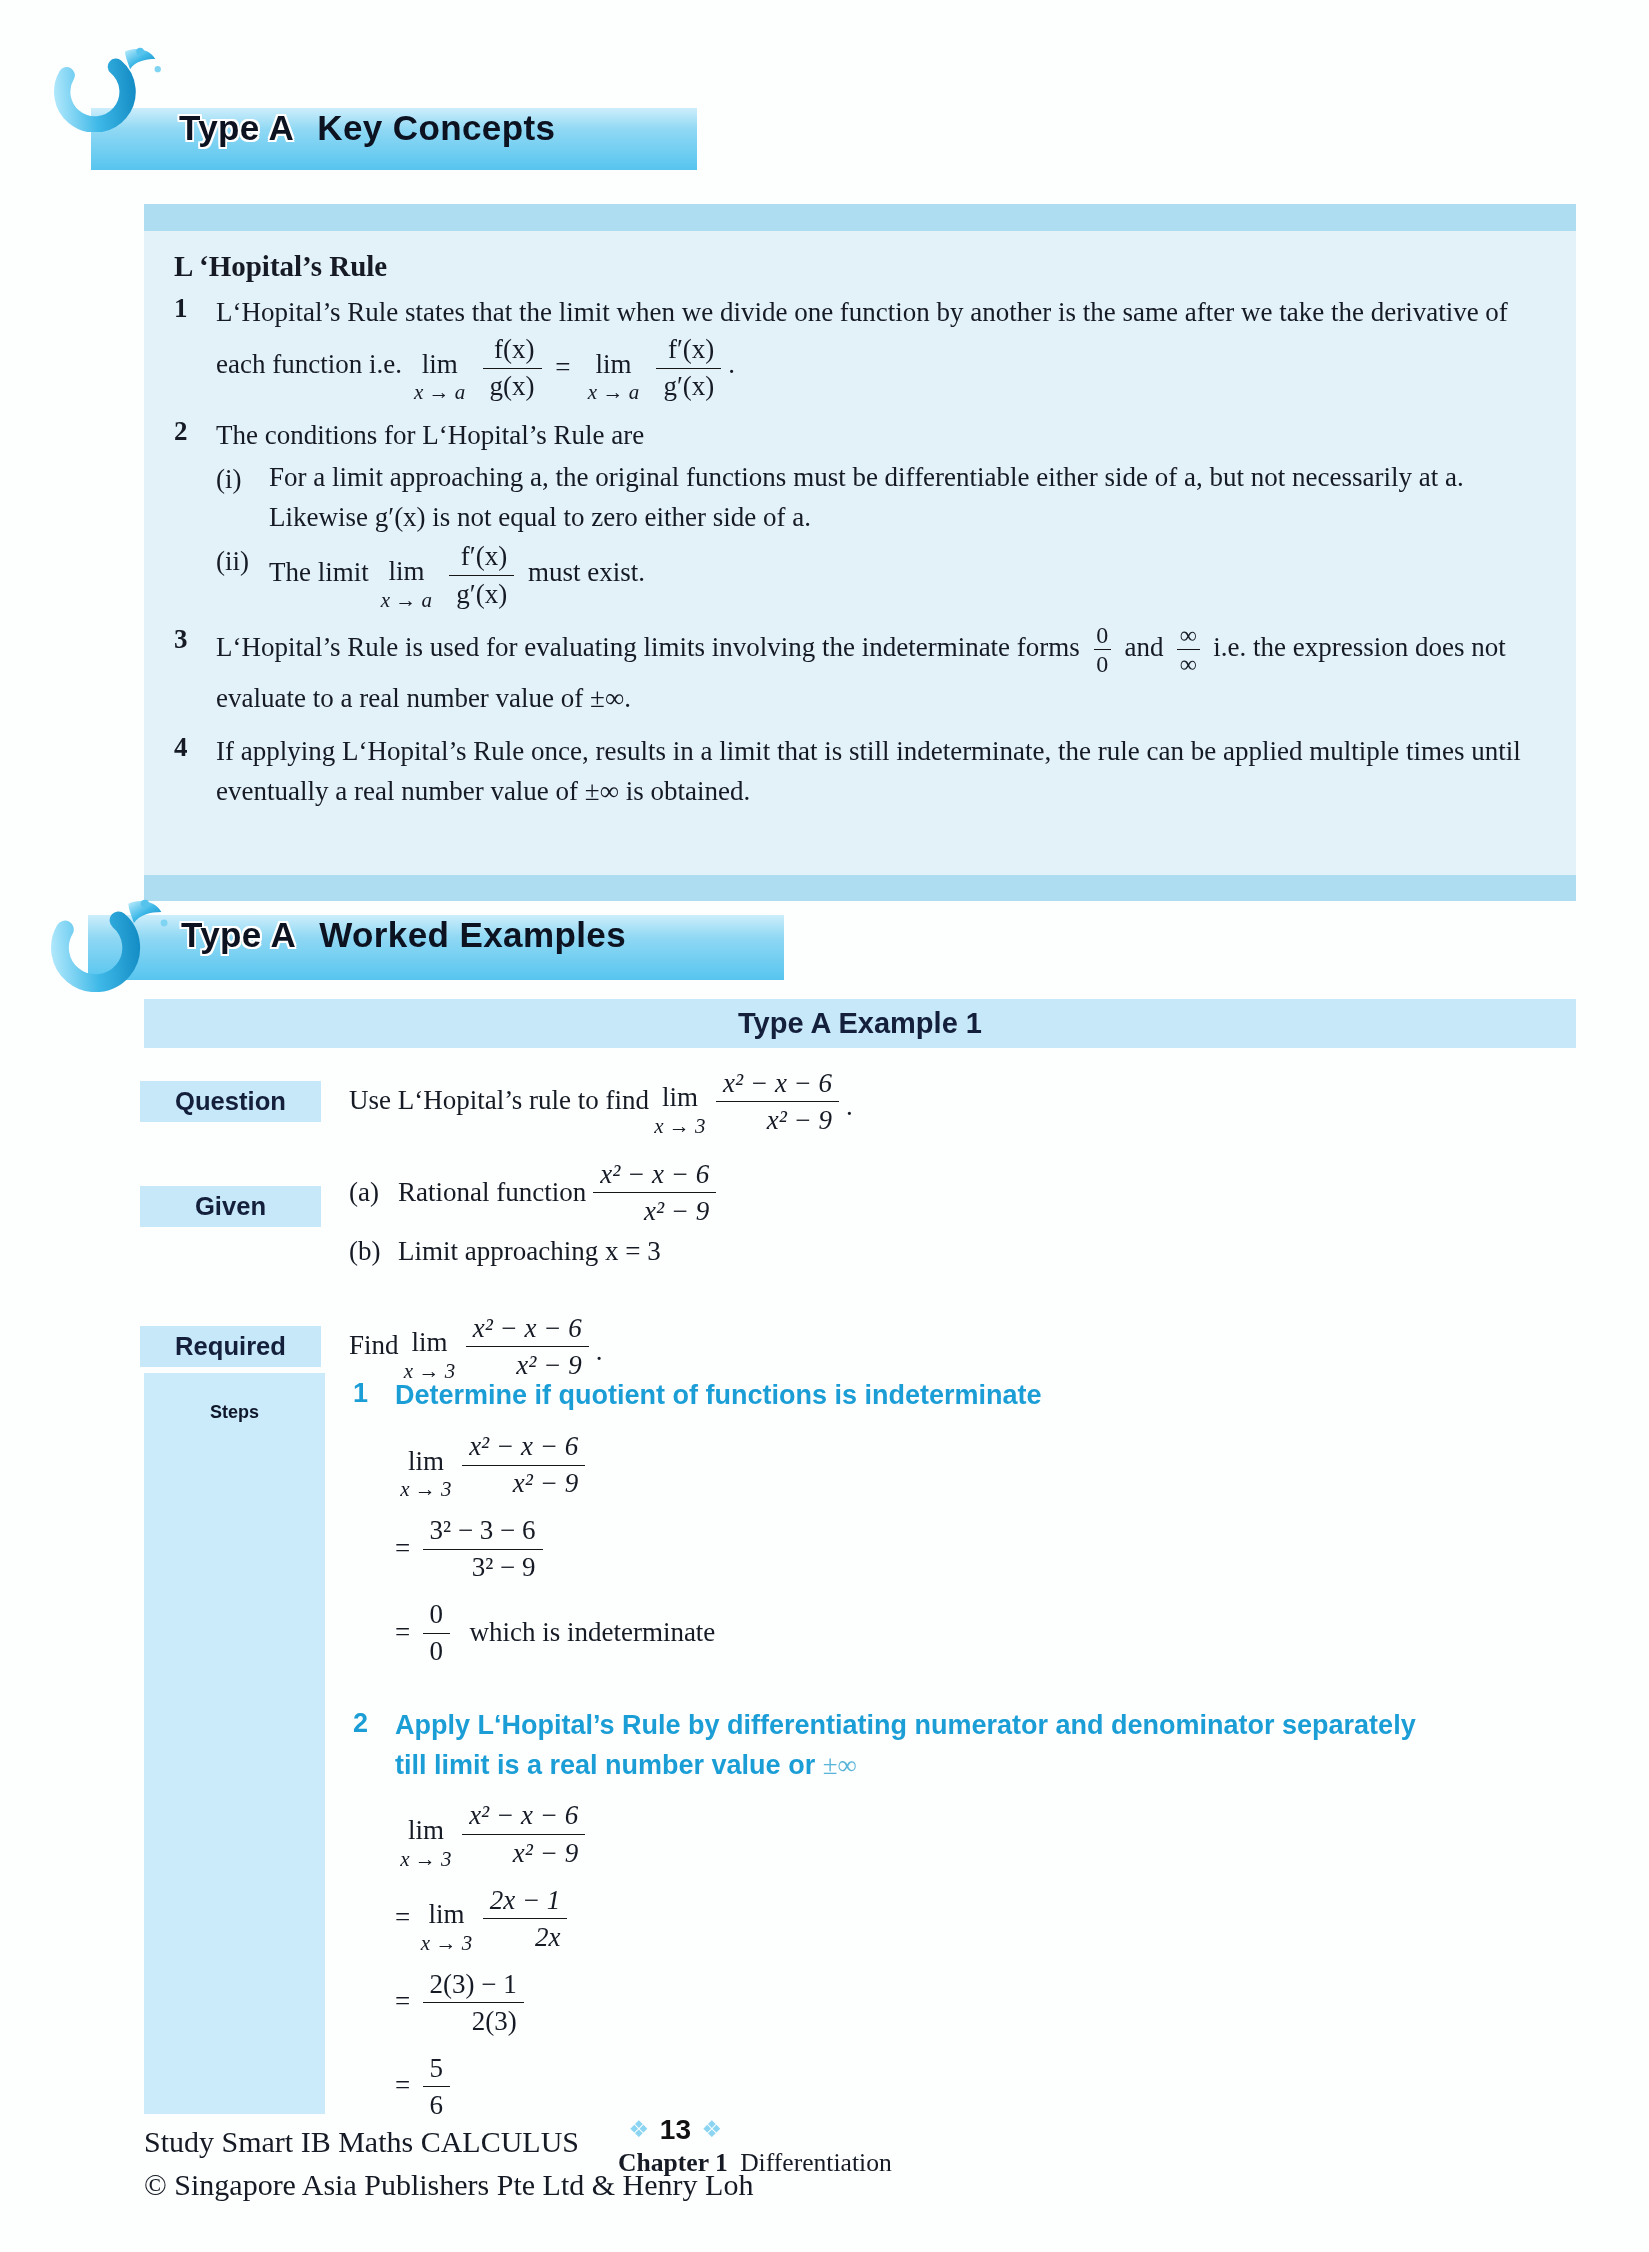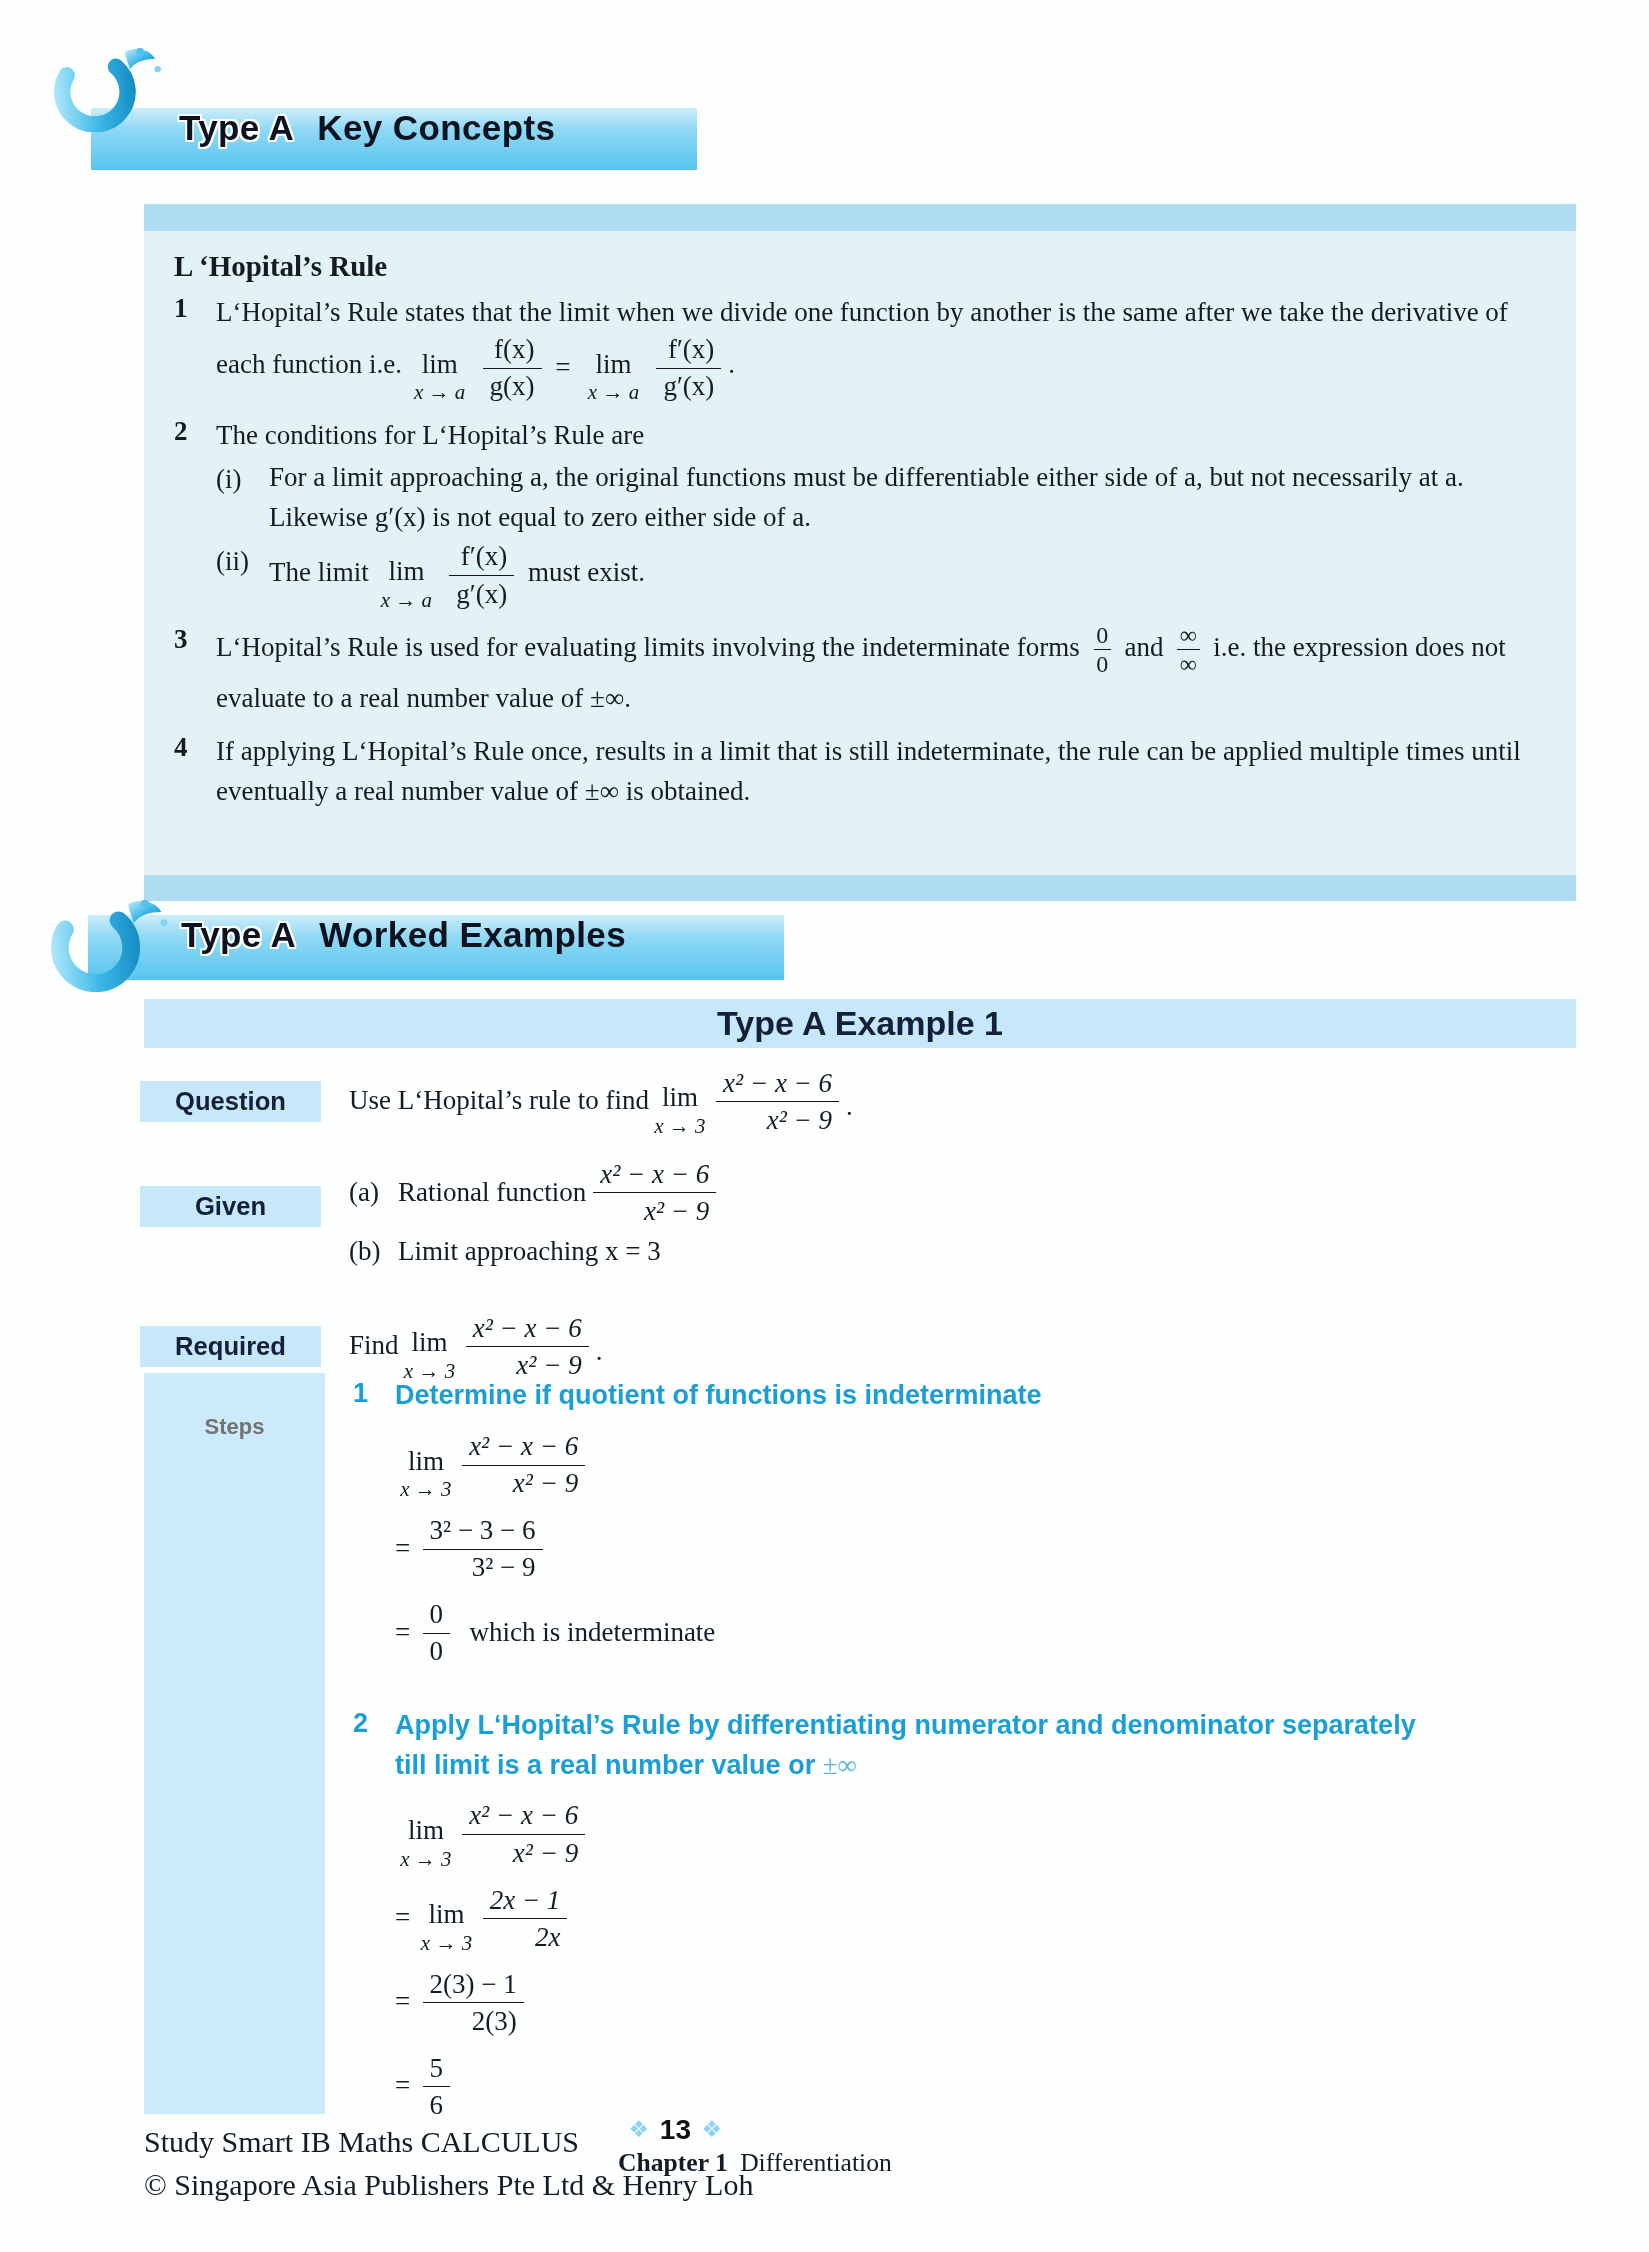--- a/index.html
+++ b/index.html
@@ -43,43 +43,43 @@
   .lim .lim-top{display:block;font-size:27px;}
   .lim .lim-sub{display:block;font-size:21px;font-style:italic;margin-top:4.4px;}
   .frac-sm{display:inline-block;vertical-align:middle;text-align:center;margin:0 7px;font-size:24px;line-height:1.1;}
   .frac-sm .num{display:block;border-bottom:1.3px solid #161616;padding:0 2.6px 0.9px 2.6px;}
   .frac-sm .den{display:block;padding:0.9px 2.6px 0 2.6px;}
   .eq{vertical-align:middle;margin:0 5.3px 0 0;}
   
   .example-bar{
     position:absolute;left:144px;top:999px;width:1432px;height:49px;background:#c6e8f8;
     display:flex;align-items:center;justify-content:center;
-    font-family:"Liberation Sans","DejaVu Sans",sans-serif;font-weight:bold;font-size:34px;color:#141f3c;
+    font-family:"Liberation Sans","DejaVu Sans",sans-serif;font-weight:bold;font-size:29px;color:#141f3c;
   }
   .label-badge{
     width:181px;height:41px;flex:none;background:#c6e8f8;
     display:flex;align-items:center;justify-content:center;
     font-family:"Liberation Sans","DejaVu Sans",sans-serif;font-weight:bold;font-size:25.6px;color:#141f3c;
   }
   .we-row{position:absolute;left:140px;width:1447px;display:flex;align-items:center;}
   .we-content{margin-left:28px;font-size:27px;display:flex;align-items:center;flex-wrap:wrap;}
   .period-low{align-self:flex-end;padding-bottom:14px;}
   #row-question{top:1057px;height:88px;}
   #row-given{top:1157px;align-items:flex-start;}
   #row-given .label-badge{margin-top:29px;}
   #row-required{top:1302px;height:88px;}
   .given-lines{margin-left:28px;font-size:27px;}
   .given-line{display:flex;align-items:center;}
   .given-sub-label{width:49px;flex:none;}
   .given-line-b{margin-top:8.8px;}
   
   .steps-col{
     position:absolute;left:144px;top:1373px;width:181px;height:741px;background:#cbeafa;
-    display:flex;justify-content:center;box-sizing:border-box;padding-top:41px;
-    font-family:"Liberation Sans","DejaVu Sans",sans-serif;font-weight:bold;font-size:22px;color:#737373;
+    display:flex;justify-content:center;box-sizing:border-box;padding-top:29px;
+    font-family:"Liberation Sans","DejaVu Sans",sans-serif;font-weight:bold;font-size:18px;color:#0f172a;
   }
   .steps-content{position:absolute;left:353px;top:1376px;width:1235px;}
   .step{display:flex;}
   .step2{margin-top:39px;}
   .step-num{width:42px;flex:none;color:#1b9ed6;font-family:"Liberation Sans","DejaVu Sans",sans-serif;font-weight:bold;font-size:27px;padding-top:1.8px;}
   .step-body{flex:1;}
   .step-heading{color:#1b9ed6;font-family:"Liberation Sans","DejaVu Sans",sans-serif;font-weight:bold;font-size:27px;line-height:1.45;}
   .step-heading .math-tail{font-family:"Liberation Serif","DejaVu Serif",serif;font-weight:normal;color:#58b4d8;}
   .math-line{display:flex;align-items:center;font-size:27px;margin-top:14px;}
   .math-line .tail{margin-left:12.4px;}

